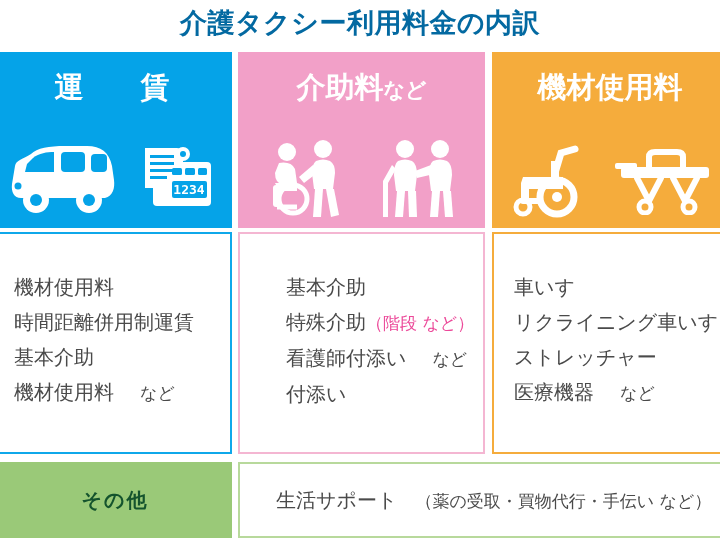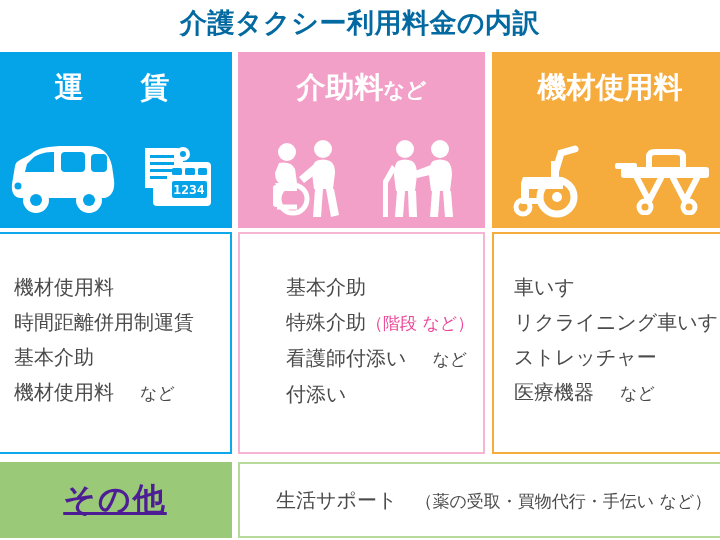--- a/index.html
+++ b/index.html
@@ -122,27 +122,26 @@
     left: -8px;
     top: 462px;
     width: 240px;
     height: 76px;
     background: #9AC978;
     display: flex;
     align-items: center;
     justify-content: center;
   }
   .other-label span {
-    color: #4c1d95;
-    font-size: 32px;
+    color: #14532d;
+    font-size: 20px;
     font-weight: bold;
     letter-spacing: 2px;
     white-space: nowrap;
     padding-left: 6px;
-    text-decoration: underline;
   }
   .other-body {
     position: absolute;
     left: 238px;
     top: 462px;
     width: 490px;
     height: 76px;
     box-sizing: border-box;
     background: #ffffff;
     border: 2px solid #B8D99C;

